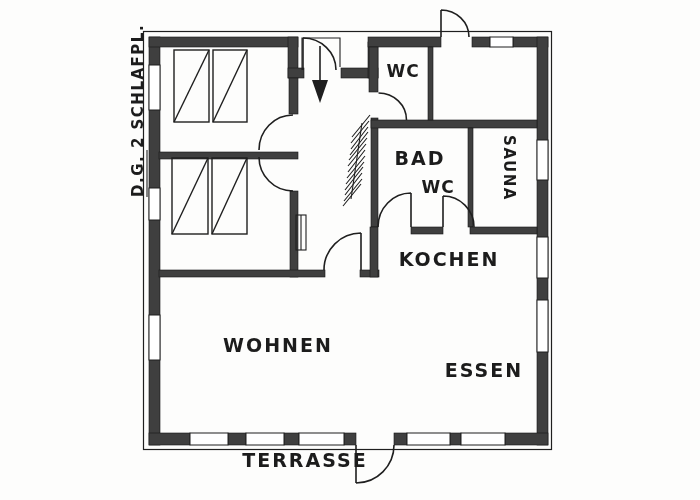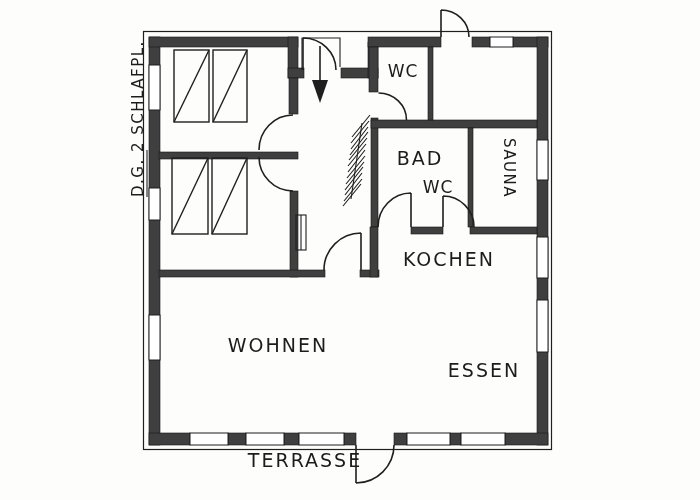--- a/index.html
+++ b/index.html
@@ -2,21 +2,21 @@
 <html style="--wall: #3f3f3f; --line: #1f1f1f; --paper: #fdfdfc; --text: #1c1c1c;"><head>
 <meta charset="utf-8">
 <style>
   :root{
     --wall:#3f3f3f;
     --line:#1f1f1f;
     --paper:#fdfdfc;
     --text:#1c1c1c;
   }
   html,body{margin:0;padding:0;background:#fff;}
-  .stage{width:700px;height:500px;background:var(--paper);position:relative;overflow:hidden;}
+  .stage{width:700px;height:500px;background:var(--paper);position:relative;overflow:hidden;font-weight:bold;}
   svg{display:block;}
   .wall{fill:var(--wall);stroke:#161616;stroke-width:.6;}
   .win{fill:#ffffff;stroke:var(--line);stroke-width:1;}
   .outline{fill:none;stroke:var(--line);stroke-width:1.2;}
   .thin{fill:none;stroke:var(--line);stroke-width:1.1;}
   .arc{fill:none;stroke:var(--line);stroke-width:1.6;}
   .sym{fill:none;stroke:var(--line);stroke-width:1.4;}
   .solid{fill:var(--line);stroke:none;}
   text{font-family:"DejaVu Sans", sans-serif;fill:var(--text);}
   .room-label{font-size:19px;letter-spacing:2px;}

